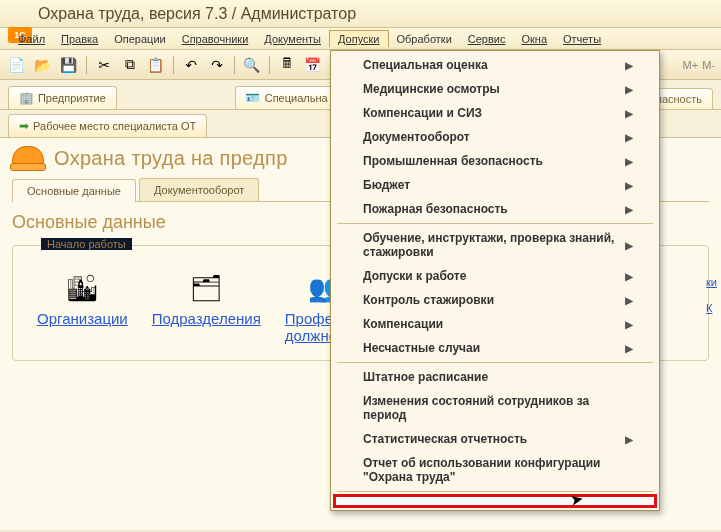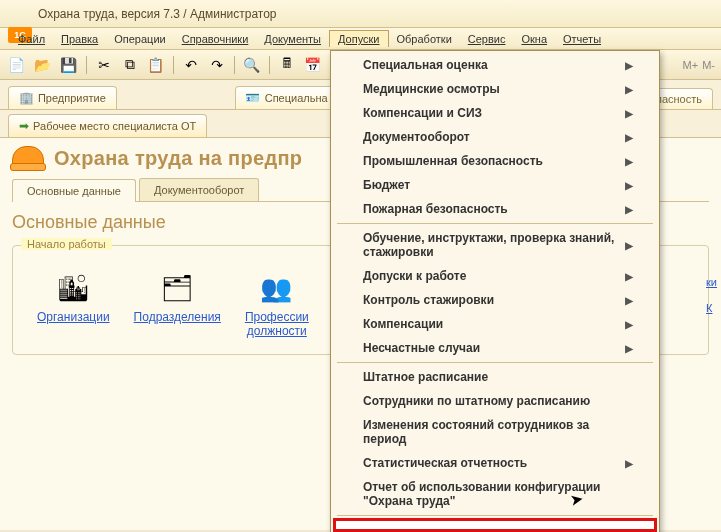--- a/index.html
+++ b/index.html
@@ -1,20 +1,20 @@
 <!DOCTYPE html>
 <html><head>
 <meta charset="utf-8">
 <style>
   * { box-sizing: border-box; margin: 0; padding: 0; }
   body { font-family: Tahoma, Arial, sans-serif; font-size: 11px; background: #f0e8d0; width: 721px; height: 532px; overflow: hidden; position: relative; }
   
   .titlebar { height: 28px; background: linear-gradient(#fff8e0, #f5ebc8); display: flex; align-items: center; padding: 0 8px; border-bottom: 1px solid #d0c090; }
   .title-icon { width: 24px; height: 16px; background: #ff8c00; border-radius: 2px; margin-right: 6px; display: inline-flex; align-items: center; justify-content: center; color: white; font-size: 9px; font-weight: bold; margin-top: 42px; }
-  .title-text { font-size: 12px; color: #5a4a2a; }
+  .title-text { font-size: 16px; color: #5a4a2a; }
   
   .menubar { height: 22px; background: linear-gradient(#fff8e0, #f5ebc8); display: flex; align-items: center; padding: 0 10px; border-bottom: 1px solid #d0c090; }
   .menu-item { padding: 2px 8px; color: #333; cursor: pointer; }
   .menu-item.active { background: #fff0c0; border: 1px solid #c0a060; border-bottom: none; }
   .menu-item u { text-decoration: underline; }
   
   .toolbar { height: 30px; background: linear-gradient(#fff8e0, #f0e4c0); display: flex; align-items: center; padding: 0 6px; gap: 4px; border-bottom: 1px solid #d0c090; }
   .tbtn { width: 22px; height: 22px; display: flex; align-items: center; justify-content: center; cursor: pointer; border-radius: 2px; font-size: 14px; }
   .tsep { width: 1px; height: 18px; background: #c0b080; margin: 0 2px; }
   
@@ -22,35 +22,35 @@
   .win-tab { padding: 4px 10px; background: linear-gradient(#fff, #fff4d0); border: 1px solid #d0c090; border-bottom: none; border-radius: 4px 4px 0 0; cursor: pointer; display: flex; align-items: center; gap: 4px; color: #6a5a30; }
   .win-tab .ticon { font-size: 12px; }
   .win-tab.orange .ticon { color: #e07000; }
   .win-tab.green .ticon { color: #3a9030; }
   
   .main { padding: 8px 12px; background: #fdf9eb; height: calc(100% - 140px); }
   
   .page-header { display: flex; align-items: center; gap: 10px; margin-bottom: 8px; }
   .helmet { width: 32px; height: 24px; background: #ff9920; border-radius: 14px 14px 4px 4px; border: 1px solid #d07000; position: relative; }
   .helmet:before { content:''; position:absolute; left:-3px; right:-3px; bottom:-2px; height:6px; background:#ffac40; border-radius:3px; border:1px solid #d07000;}
-  .page-title { font-size: 20px; color: #b89050; font-weight: bold; letter-spacing: 0.3px; }
+  .page-title { font-size: 20px; color: #b89050; font-weight: normal; letter-spacing: 0.3px; }
   
   .inner-tabs { display: flex; border-bottom: 1px solid #d0c090; margin-bottom: 10px; }
   .inner-tab { padding: 5px 14px; border: 1px solid #d0c090; border-bottom: none; border-radius: 3px 3px 0 0; margin-right: 3px; background: #f5eccb; color: #6a5a30; cursor: pointer; }
   .inner-tab.active { background: #fdf9eb; position: relative; top: 1px; }
   
   .section-title { font-size: 18px; color: #b89050; margin: 8px 0 12px 0; font-weight: normal; }
   
   .group-box { border: 1px solid #d8cea8; border-radius: 4px; padding: 18px 10px 10px 10px; position: relative; background: #fdf9eb; }
-  .group-label { position: absolute; top: -8px; left: 8px; background: #fef9c3; padding: 0 6px; color: #a08048; font-size: 11px; }
+  .group-label { position: absolute; top: -8px; left: 28px; background: #0f172a; padding: 0 6px; color: #a08048; font-size: 11px; }
   
   .item-row { display: flex; gap: 24px; padding: 6px 14px; align-items: flex-start; }
   .item { display: flex; flex-direction: column; align-items: center; gap: 4px; cursor: pointer; }
   .item-icon { width: 36px; height: 36px; display:flex; align-items:center; justify-content:center; font-size:26px; }
-  .item a { color: #2a5ad0; text-decoration: underline; font-size: 12px; text-align:center; }
+  .item a { color: #2a5ad0; text-decoration: underline; font-size: 15px; text-align:left; }
   
   
   .dropdown { position: absolute; top: 50px; left: 330px; width: 330px; background: #fcf7e8; border: 1px solid #a89050; box-shadow: 2px 3px 6px rgba(0,0,0,0.3); z-index: 100; padding: 2px; }
   .dd-item { padding: 5px 24px 5px 30px; color: #333; cursor: pointer; display: flex; justify-content: space-between; align-items: center; font-size: 12px; position: relative; font-weight: bold; }
   .dd-item.highlight { background: #fff; border: 3px solid #e01010; padding: 4px 22px 4px 28px; }
   .dd-sep { height: 1px; background: #d0c090; margin: 2px 4px; }
   .arrow { font-size: 10px; color: #555; }
   
   .cursor { position: absolute; top: 490px; left: 570px; font-size: 16px; z-index: 200; pointer-events:none; transform: rotate(-10deg); }
   
@@ -208,23 +208,20 @@
     </div>
   <div class="dd-item">
       <span>Несчастные случаи</span>
       <span class="arrow">▶</span>
     </div>
   <div class="dd-sep"></div>
   <div class="dd-item">
       <span>Штатное расписание</span>
     </div>
   <div class="dd-item">
-      <span>Сотрудники по штатному расписанию</span>
-    </div>
-  <div class="dd-item">
       <span>Изменения состояний сотрудников за период</span>
     </div>
   <div class="dd-item">
       <span>Статистическая отчетность</span>
       <span class="arrow">▶</span>
     </div>
   <div class="dd-item">
       <span>Отчет об использовании конфигурации "Охрана труда"</span>
     </div>
   <div class="dd-sep"></div>

